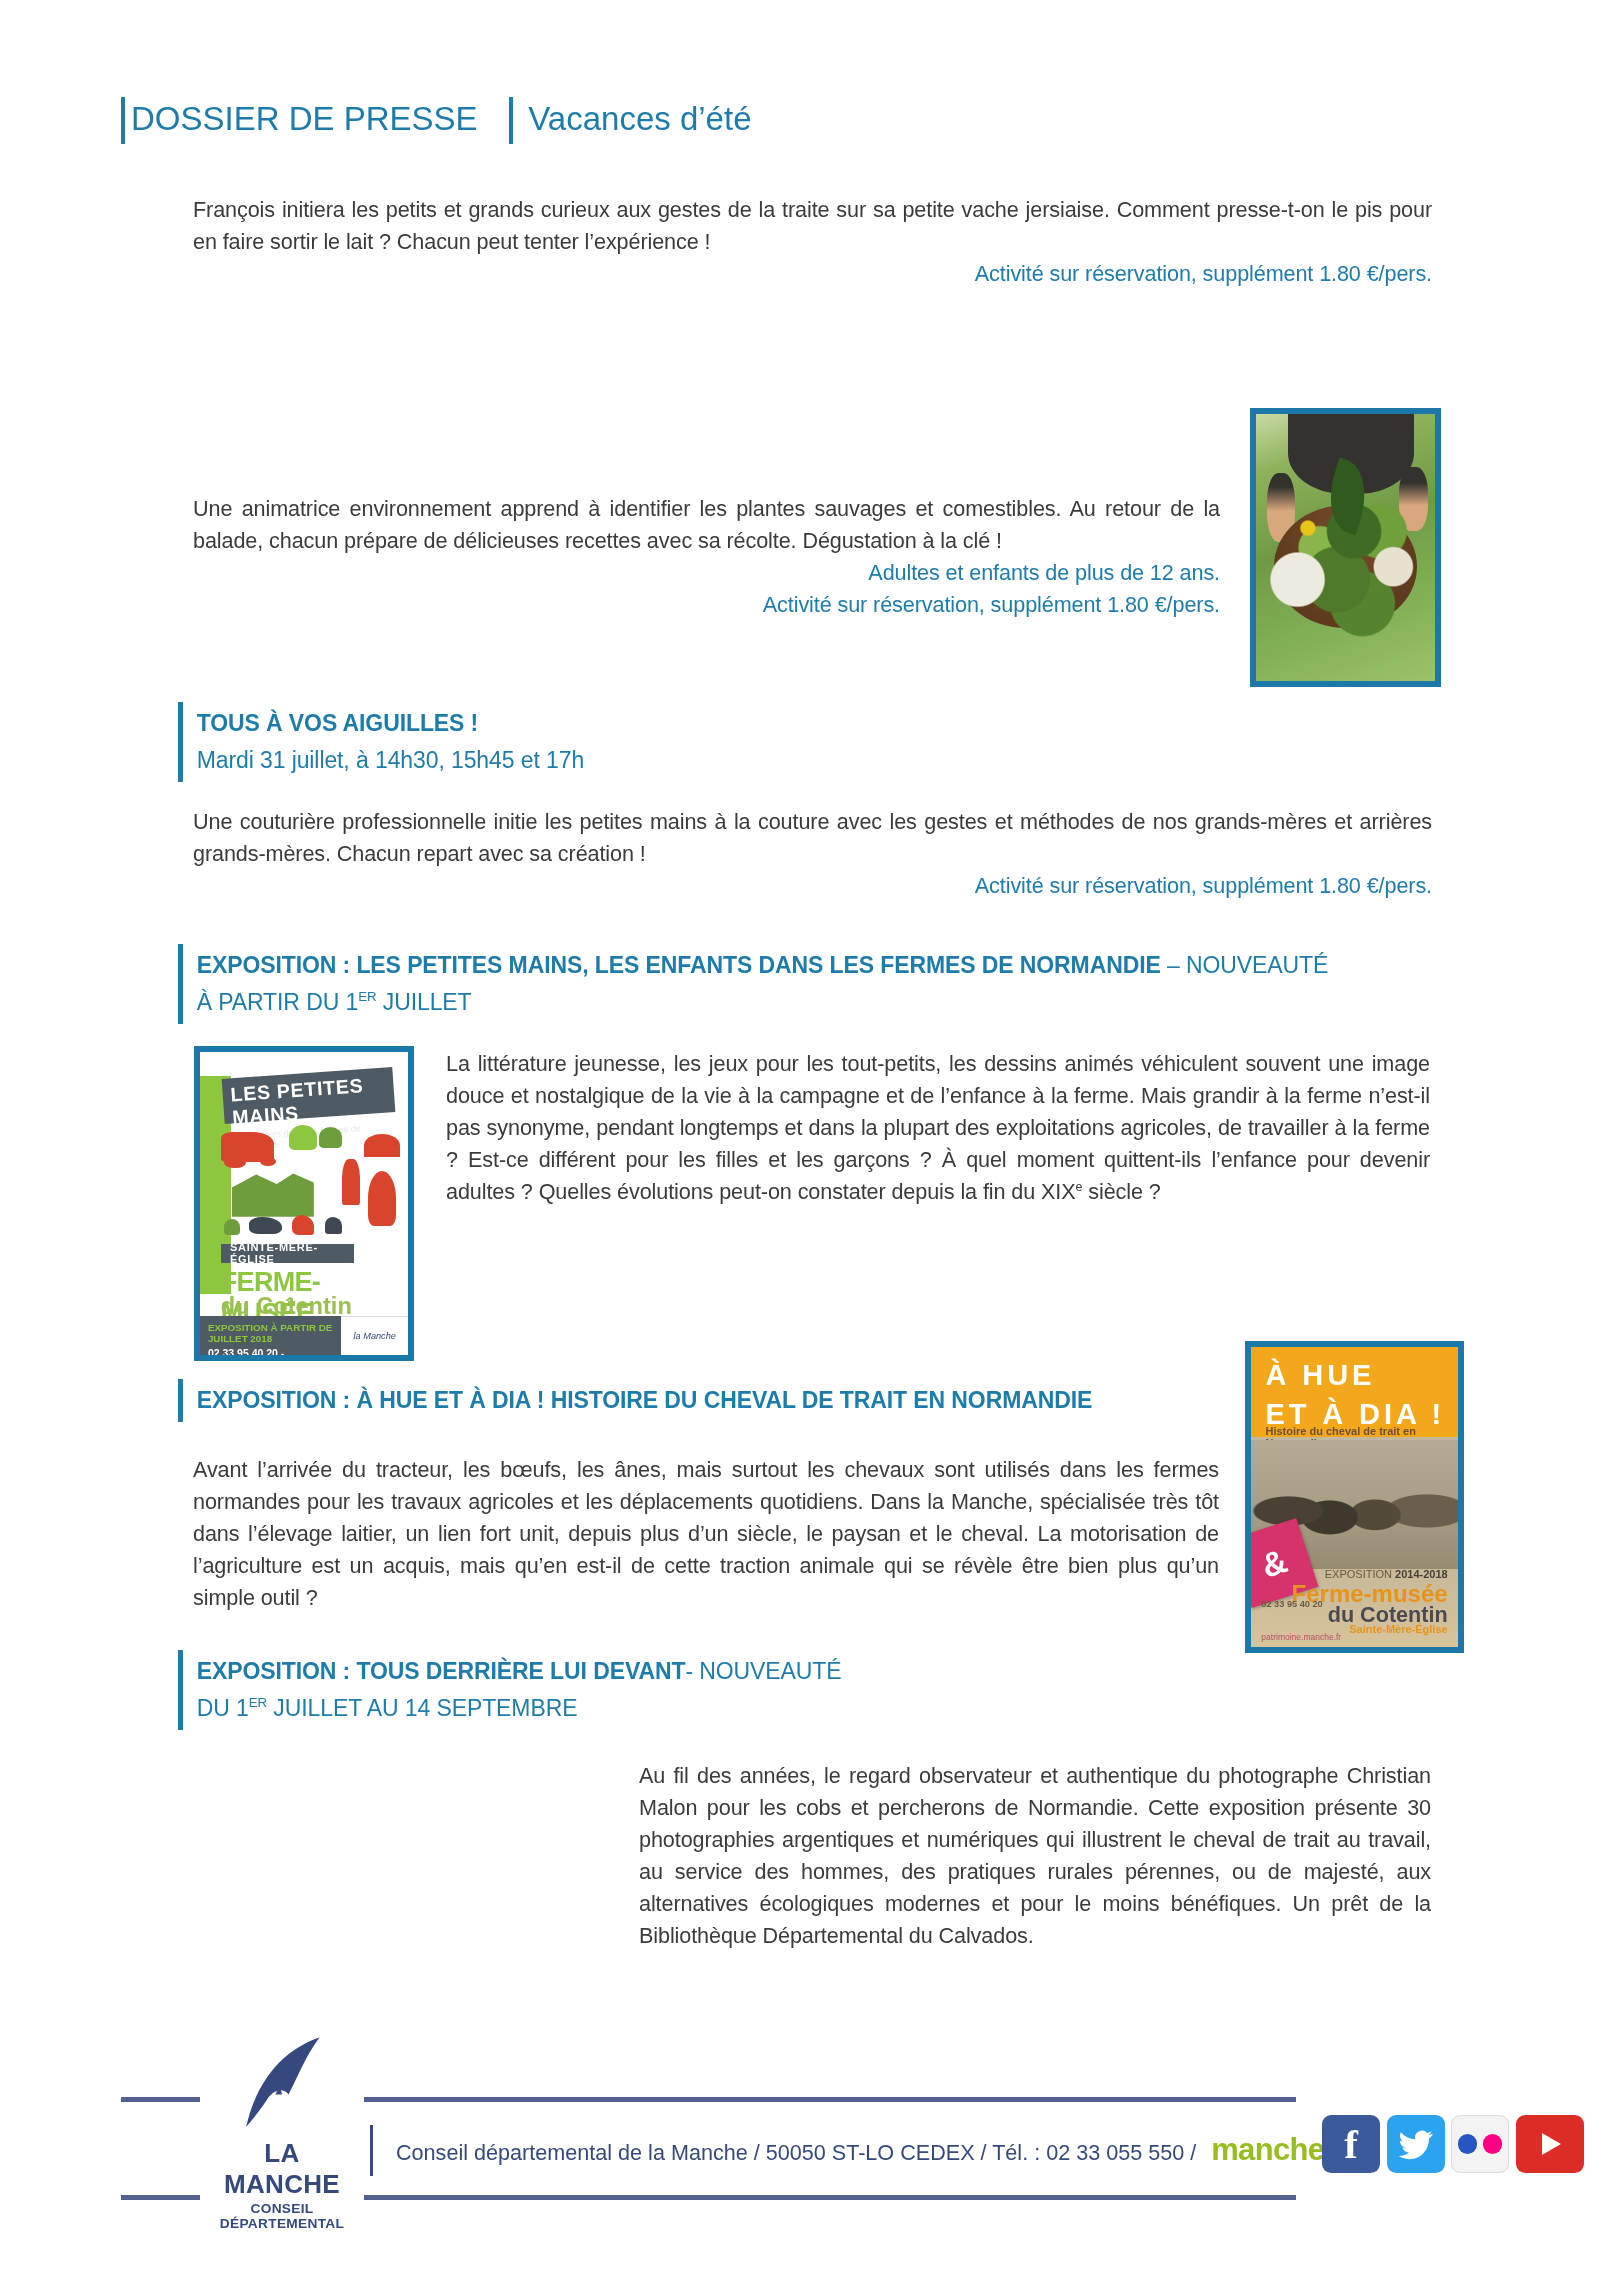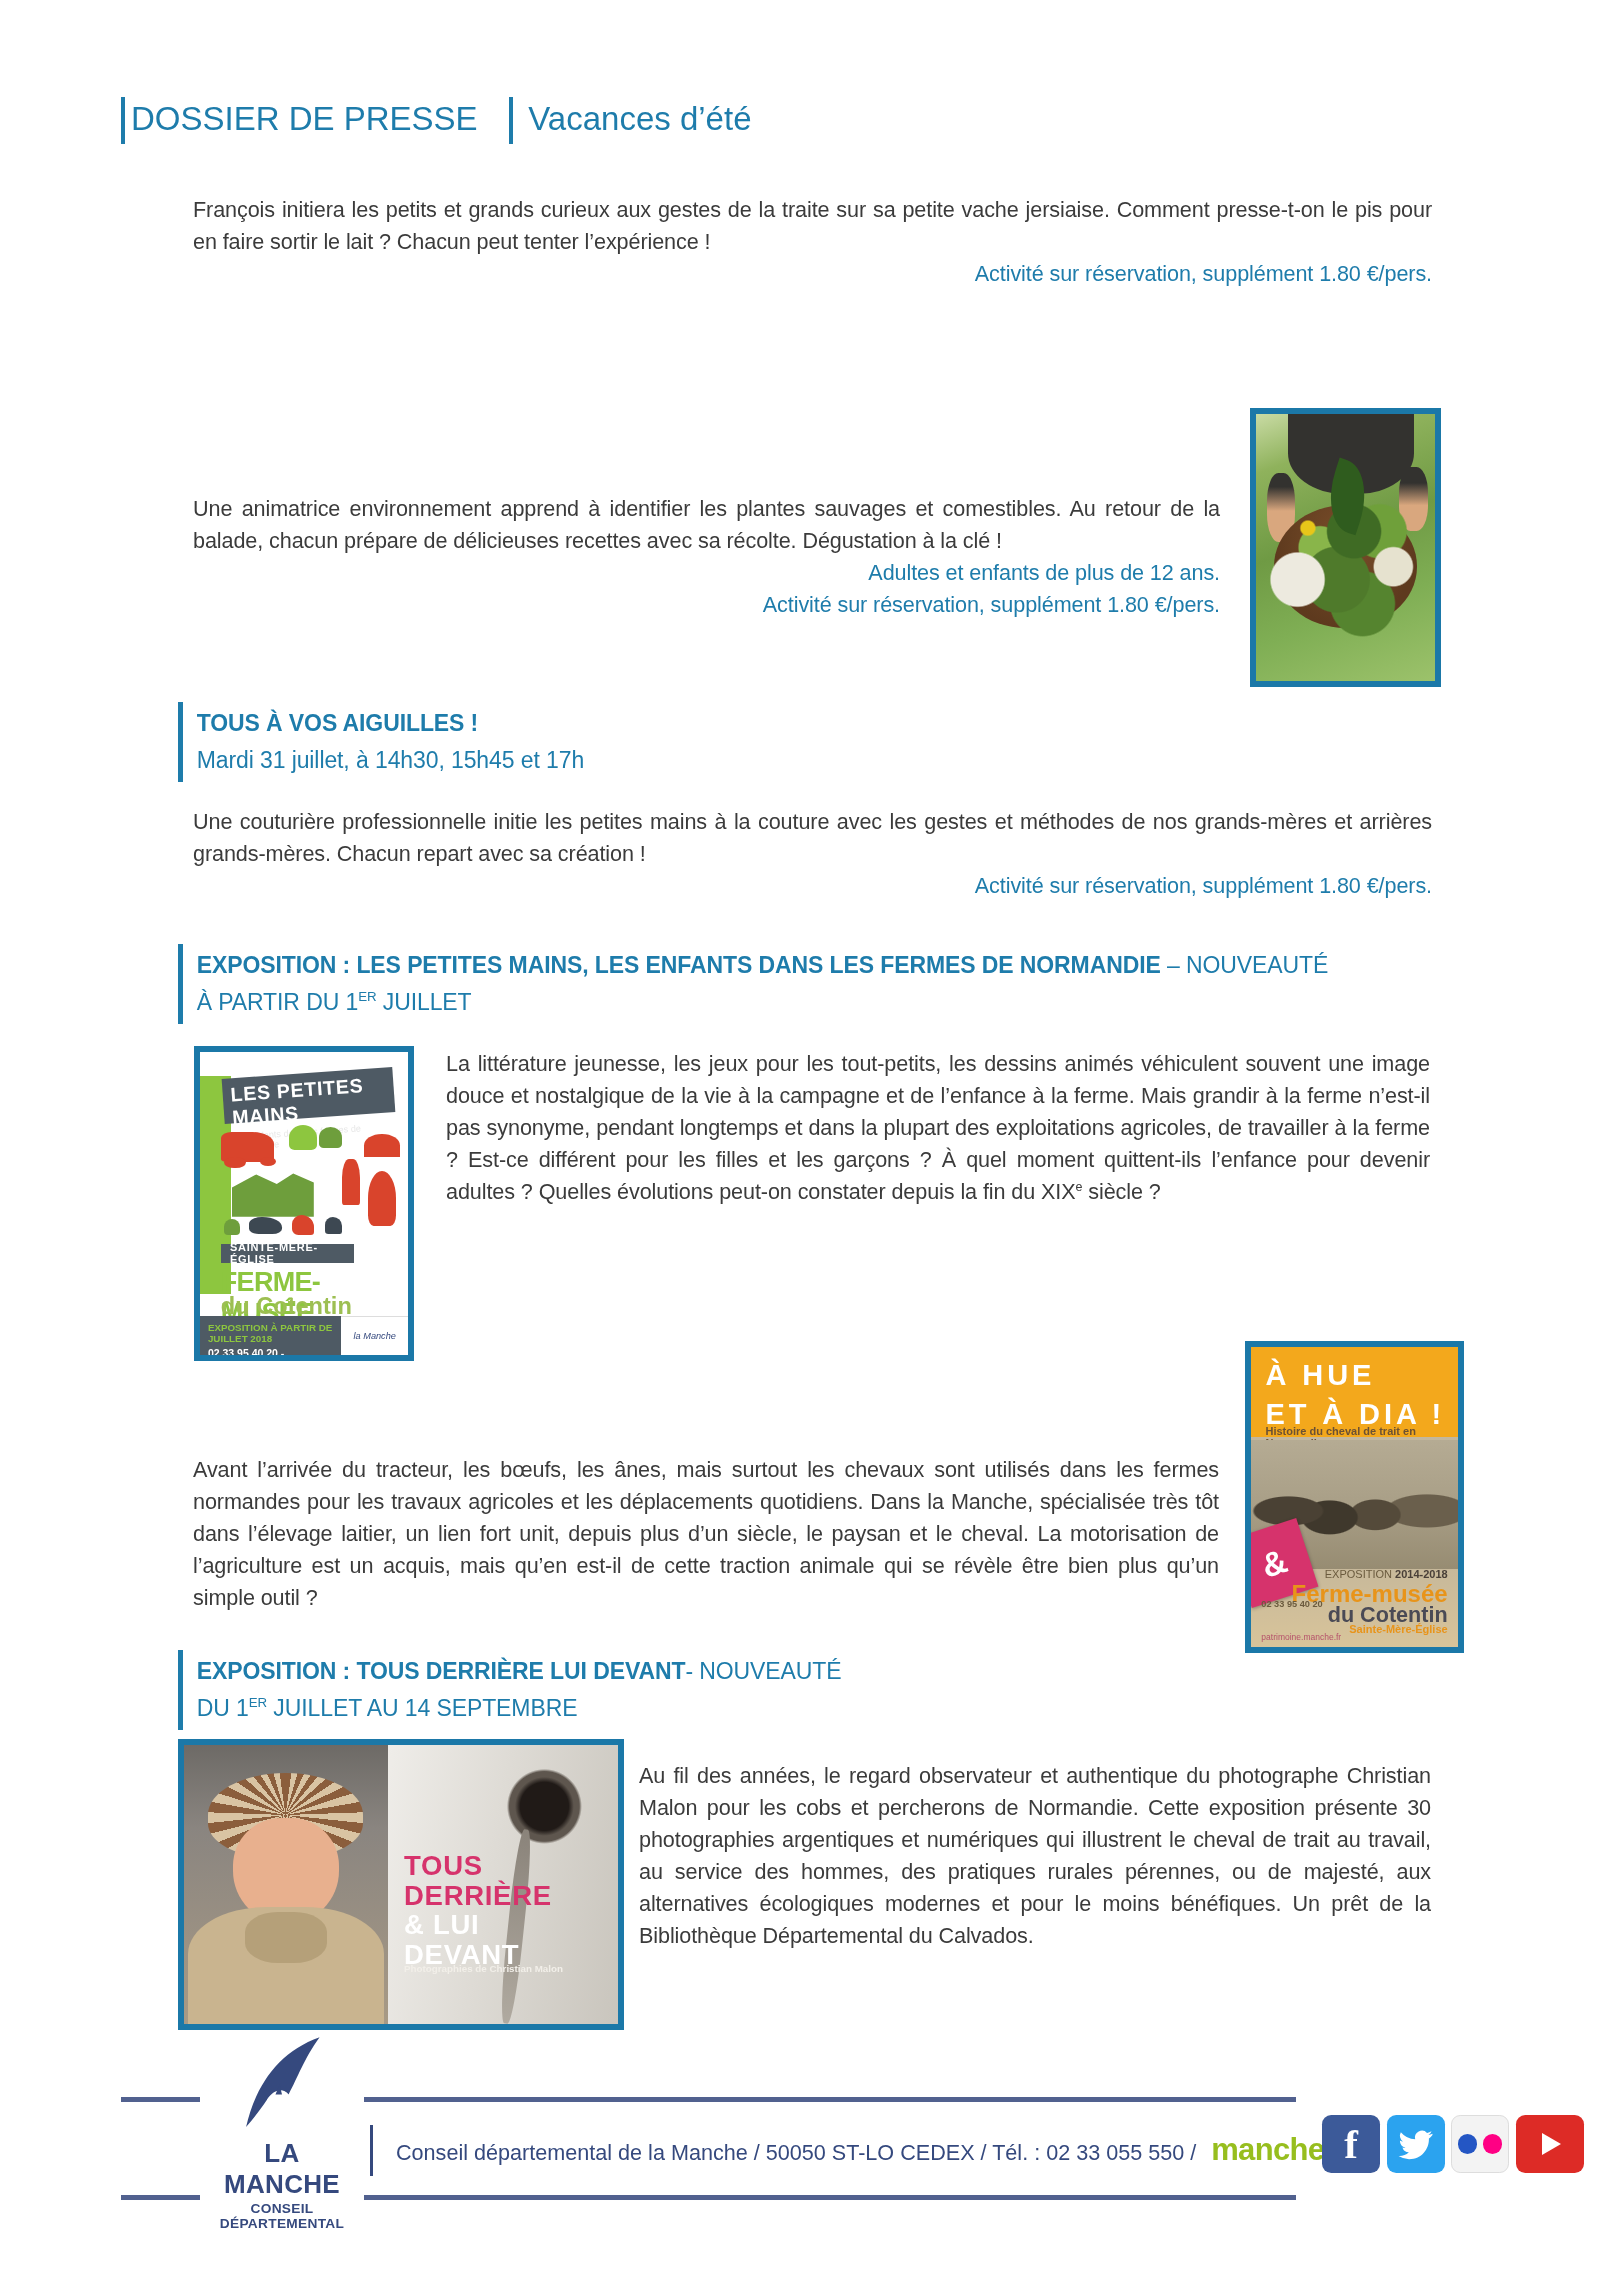--- a/index.html
+++ b/index.html
@@ -248,50 +248,33 @@
       <div class="badge">&amp;</div>
       <div class="expo"><span>EXPOSITION </span><b>2014-2018</b></div>
       <div class="mus1">Ferme-musée</div>
       <div class="mus2">du Cotentin</div>
       <div class="mus3">Sainte-Mère-Église</div>
       <div class="tel">02 33 95 40 20</div>
       <div class="site">patrimoine.manche.fr</div>
     </div>
   </div>
 
+  <div class="abs sec-head" style="left:178px;top:1379px;width:1021px;">
+    <div>EXPOSITION : À HUE ET À DIA ! HISTOIRE DU CHEVAL DE TRAIT EN NORMANDIE</div>
+  </div>
 
   <div class="abs para" style="left:193px;top:1454px;width:1026px;">
     <p>Avant l’arrivée du tracteur, les bœufs, les ânes, mais surtout les chevaux sont utilisés dans les fermes normandes pour les travaux agricoles et les déplacements quotidiens. Dans la Manche, spécialisée très tôt dans l’élevage laitier, un lien fort unit, depuis plus d’un siècle, le paysan et le cheval. La motorisation de l’agriculture est un acquis, mais qu’en est-il de cette traction animale qui se révèle être bien plus qu’un simple outil ?</p>
   </div>
 
   <div class="abs sec-head" style="left:178px;top:1650px;width:982px;">
     <div><span>EXPOSITION : TOUS DERRIÈRE LUI DEVANT</span><span class="reg">- NOUVEAUTÉ</span></div>
     <div class="sec-sub"><span>DU 1</span><sup>ER</sup><span> JUILLET AU 14 SEPTEMBRE</span></div>
   </div>
 
-  <div class="abs frame" style="left:178px;top:1739px;width:446px;height:291px;">
-    <div class="td" style="width:100%;height:100%;">
-      <div class="left">
-        <div class="cap"></div>
-        <div class="face"></div>
-        <div class="jacket"></div>
-        <div class="collar"></div>
-      </div>
-      <div class="right">
-        <div class="mane"></div>
-        <div class="ttl">
-          <div class="p">TOUS</div>
-          <div class="p">DERRIÈRE</div>
-          <div class="w">&amp; LUI</div>
-          <div class="w">DEVANT</div>
-        </div>
-        <div class="credit">Photographies de Christian Malon</div>
-      </div>
-    </div>
-  </div>
 
   <div class="abs para" style="left:639px;top:1760px;width:792px;">
     <p>Au fil des années, le regard observateur et authentique du photographe Christian Malon pour les cobs et percherons de Normandie. Cette exposition présente 30 photographies argentiques et numériques qui illustrent le cheval de trait au travail, au service des hommes, des pratiques rurales pérennes, ou de majesté, aux alternatives écologiques modernes et pour le moins bénéfiques. Un prêt de la Bibliothèque Départemental du Calvados.</p>
   </div>
 
   <div class="fline" style="left:121px;top:2097px;width:1175px;"></div>
   <div class="fline" style="left:121px;top:2195px;width:1175px;"></div>
 
   <div class="flogo" style="left:200px;top:2034px;width:164px;">
     <svg width="98" height="98" viewBox="0 0 120 120">

